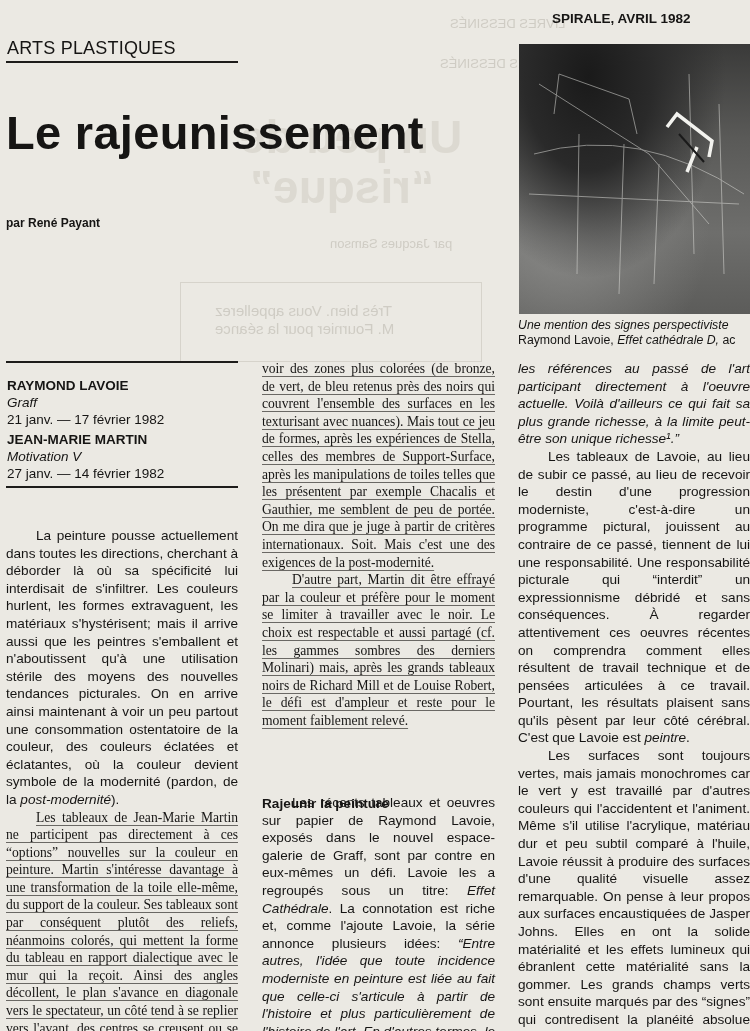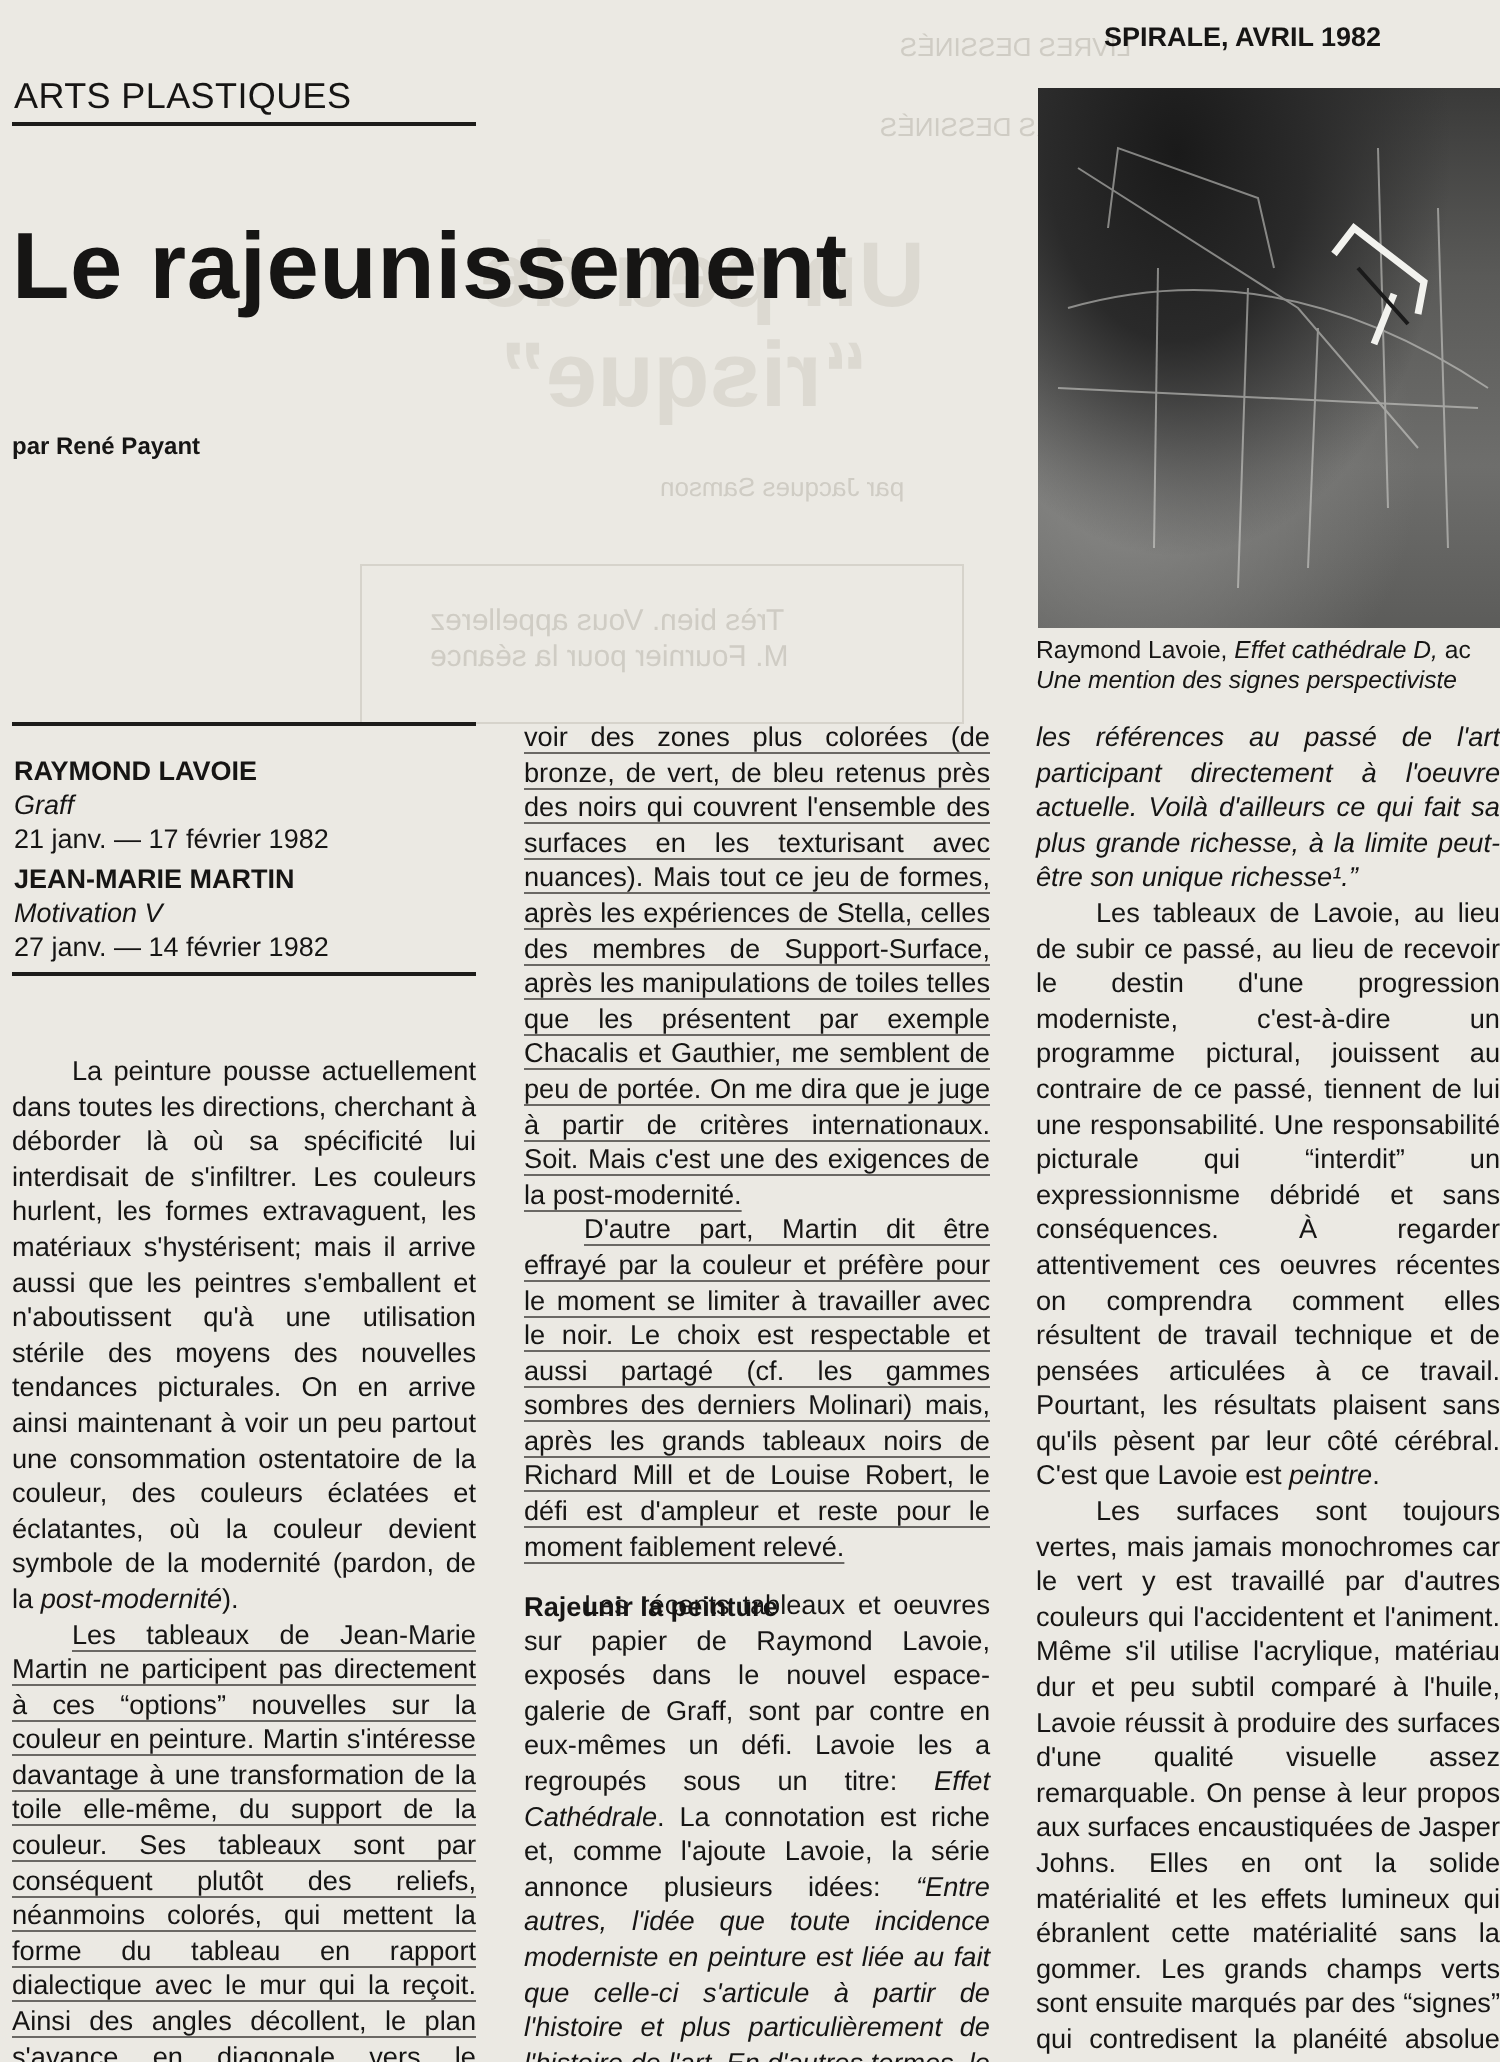--- a/index.html
+++ b/index.html
@@ -16,21 +16,21 @@
   .masthead { position: absolute; left: 552px; top: 11px; font-size: 13.5px; font-weight: bold; }
   .title { position: absolute; left: 6px; top: 109px; font-size: 47px; font-weight: bold; line-height: 48px; letter-spacing: 0.3px; }
   .byline { position: absolute; left: 6px; top: 216px; font-size: 12px; font-weight: bold; }
   .rule { position: absolute; height: 2px; background: #1d1c1a; left: 6px; width: 232px; }
   .expo { position: absolute; left: 7px; font-size: 13.5px; line-height: 17px; }
   .expo .artist { font-weight: bold; }
   .expo .work { font-style: italic; }
   .col { position: absolute; font-size: 13.6px; line-height: 17.6px; text-align: justify; }
   .col p { margin: 0; text-indent: 30px; }
   .col p.noind { text-indent: 0; }
-  .col .hl { text-decoration: underline; text-decoration-color: #6a6864; text-underline-offset: 3px; }
+  .col .hl { text-decoration: underline; text-decoration-color: #6a6864; text-underline-offset: 3px; font-family: Liberation Serif, serif; }
   .col em { font-style: italic; }
   .subhead { position: absolute; left: 262px; top: 767px; font-size: 13.6px; font-weight: bold; margin-top: 29px; }
   .photo {
     position: absolute; left: 519px; top: 44px; width: 231px; height: 270px;
     background:
       radial-gradient(ellipse at 30% 12%, #1a1a1a 0%, #2a2a2a 28%, transparent 60%),
       radial-gradient(ellipse at 20% 70%, #8a8a88 0%, transparent 55%),
       linear-gradient(180deg, #3a3a39 0%, #5a5a58 35%, #6e6e6c 70%, #5c5c5a 100%);
   }
   .caption { position: absolute; left: 518px; top: 318px; font-size: 12.3px; line-height: 15px; white-space: nowrap; width: 232px; overflow: hidden; }
@@ -68,22 +68,22 @@
       <path d="M170 30 L175 210"></path>
         <path d="M200 60 L205 230"></path>
       <path d="M10 150 L220 160"></path>
         <path d="M15 110 Q120 80 225 150"></path>
     </g>
     <path d="M148 83 L158 70 L193 97 L190 113 M178 103 L168 128" stroke="#f2f2ee" stroke-width="3.5" fill="none"></path>
     <path d="M160 90 L185 118" stroke="#1a1a1a" stroke-width="2" fill="none"></path>
   </svg>
 </div>
 <div class="caption">
+  <div><em>Une mention des signes perspectiviste</em></div>
   <div><span>Raymond Lavoie, </span><em>Effet cathédrale D,</em><span> ac</span></div>
-  <div><em>Une mention des signes perspectiviste</em></div>
 </div>
 
 <div class="rule" style="top:361px;"></div>
 <div class="expo" style="top:377px;">
   <div class="artist">RAYMOND LAVOIE</div>
   <div class="work">Graff</div>
   <div>21 janv. — 17 février 1982</div>
 </div>
 <div class="expo" style="top:431px;">
   <div class="artist">JEAN-MARIE MARTIN</div>

